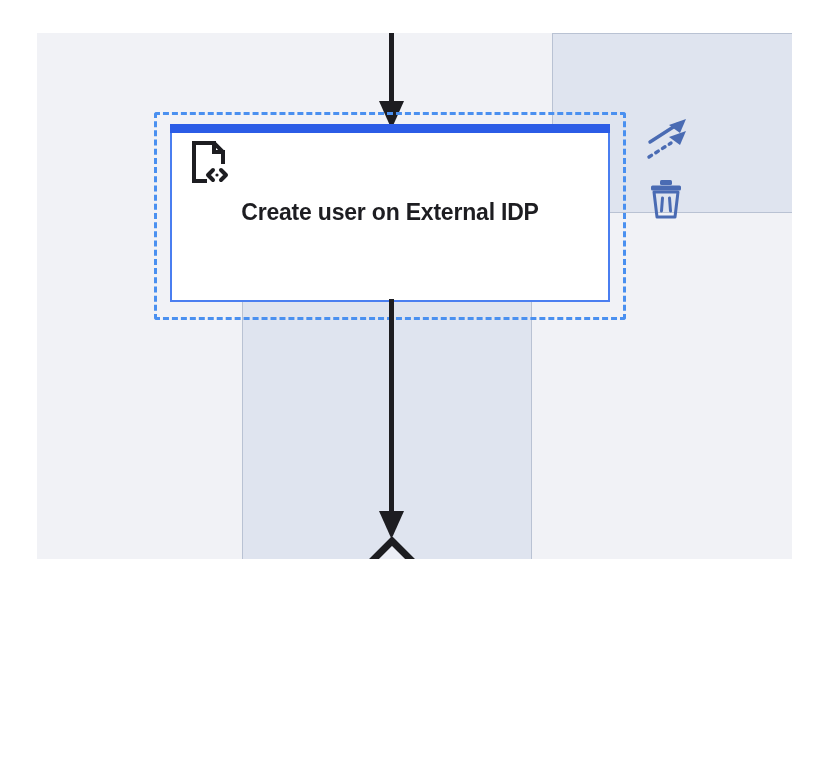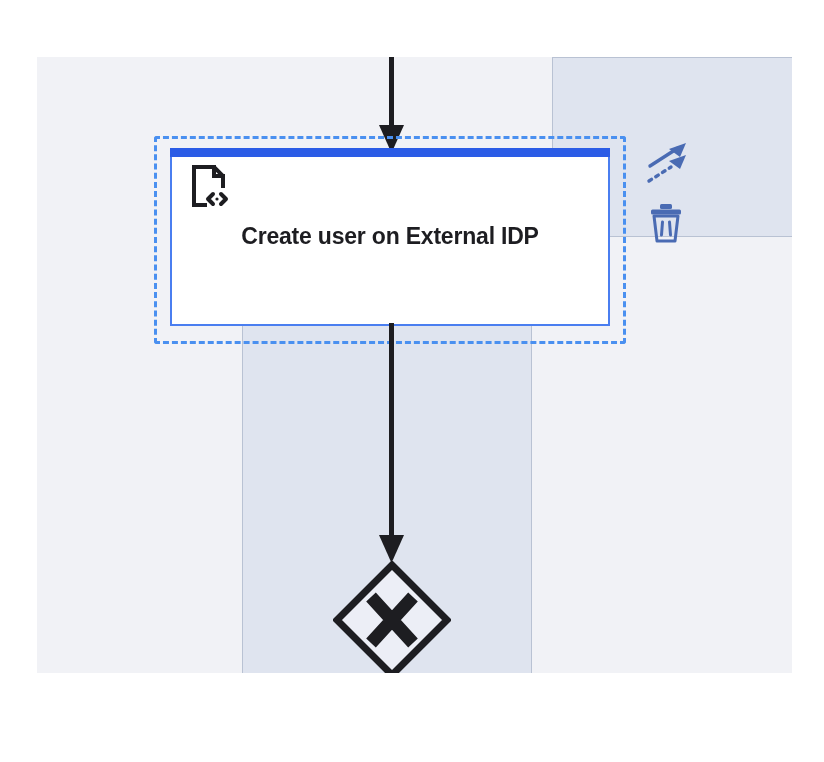--- a/index.html
+++ b/index.html
@@ -22,24 +22,23 @@
     height: 762px;
     background: #ffffff;
   }
 
   
   #canvas {
     position: absolute;
     left: 37px;
     top: 33px;
     width: 755px;
-    height: 616px;
+    height: 526px;
     background: #f1f2f6;
     overflow: hidden;
-    margin-top: 24px;
   }
 
   
   .overlay-panel {
     position: absolute;
     background: #dfe4ef;
     border: 1px solid #b9c2d3;
     box-sizing: border-box;
   }
   #context-pad-panel {

